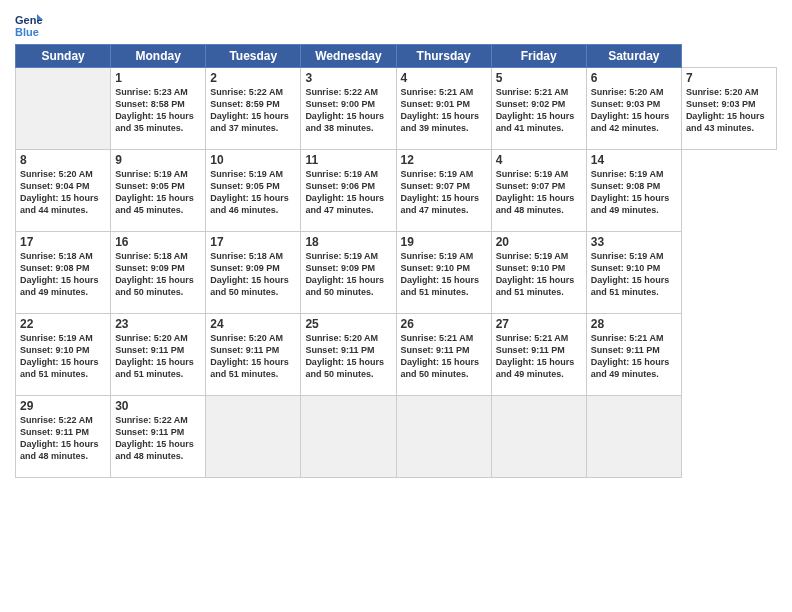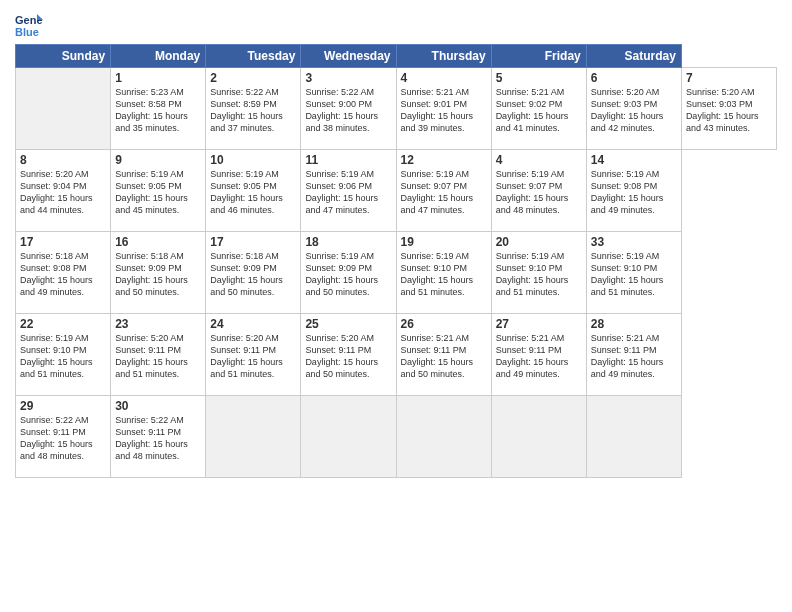--- a/index.html
+++ b/index.html
@@ -44,21 +44,21 @@
       color: #333;
     }
     .calendar {
       width: 100%;
       border-collapse: collapse;
       table-layout: fixed;
     }
     .calendar th {
       background: #3a5fa0;
       color: #fff;
-      text-align: right;
+      text-align: center;
       padding: 4px 5px;
       font-size: 12px;
       font-weight: bold;
       border: 1px solid #5a7fc0;
     }
     .calendar td {
       border: 1px solid #ccc;
       vertical-align: top;
       padding: 3px 4px;
       font-size: 9.5px;
@@ -72,20 +72,21 @@
     .day-number {
       font-size: 12px;
       font-weight: bold;
       margin-bottom: 1px;
       color: #333;
     }
     .cell-text {
       font-size: 9px;
       line-height: 1.35;
       color: #333;
+      font-weight: bold;
     }
   </style>
 </head>
 <body>
 
 <div class="page">
   <div class="header">
     <div class="logo">
       <svg class="logo-icon" viewBox="0 0 28 28">
         <text x="0" y="14" font-size="11" font-weight="bold" fill="#1a3a6b">General</text>

